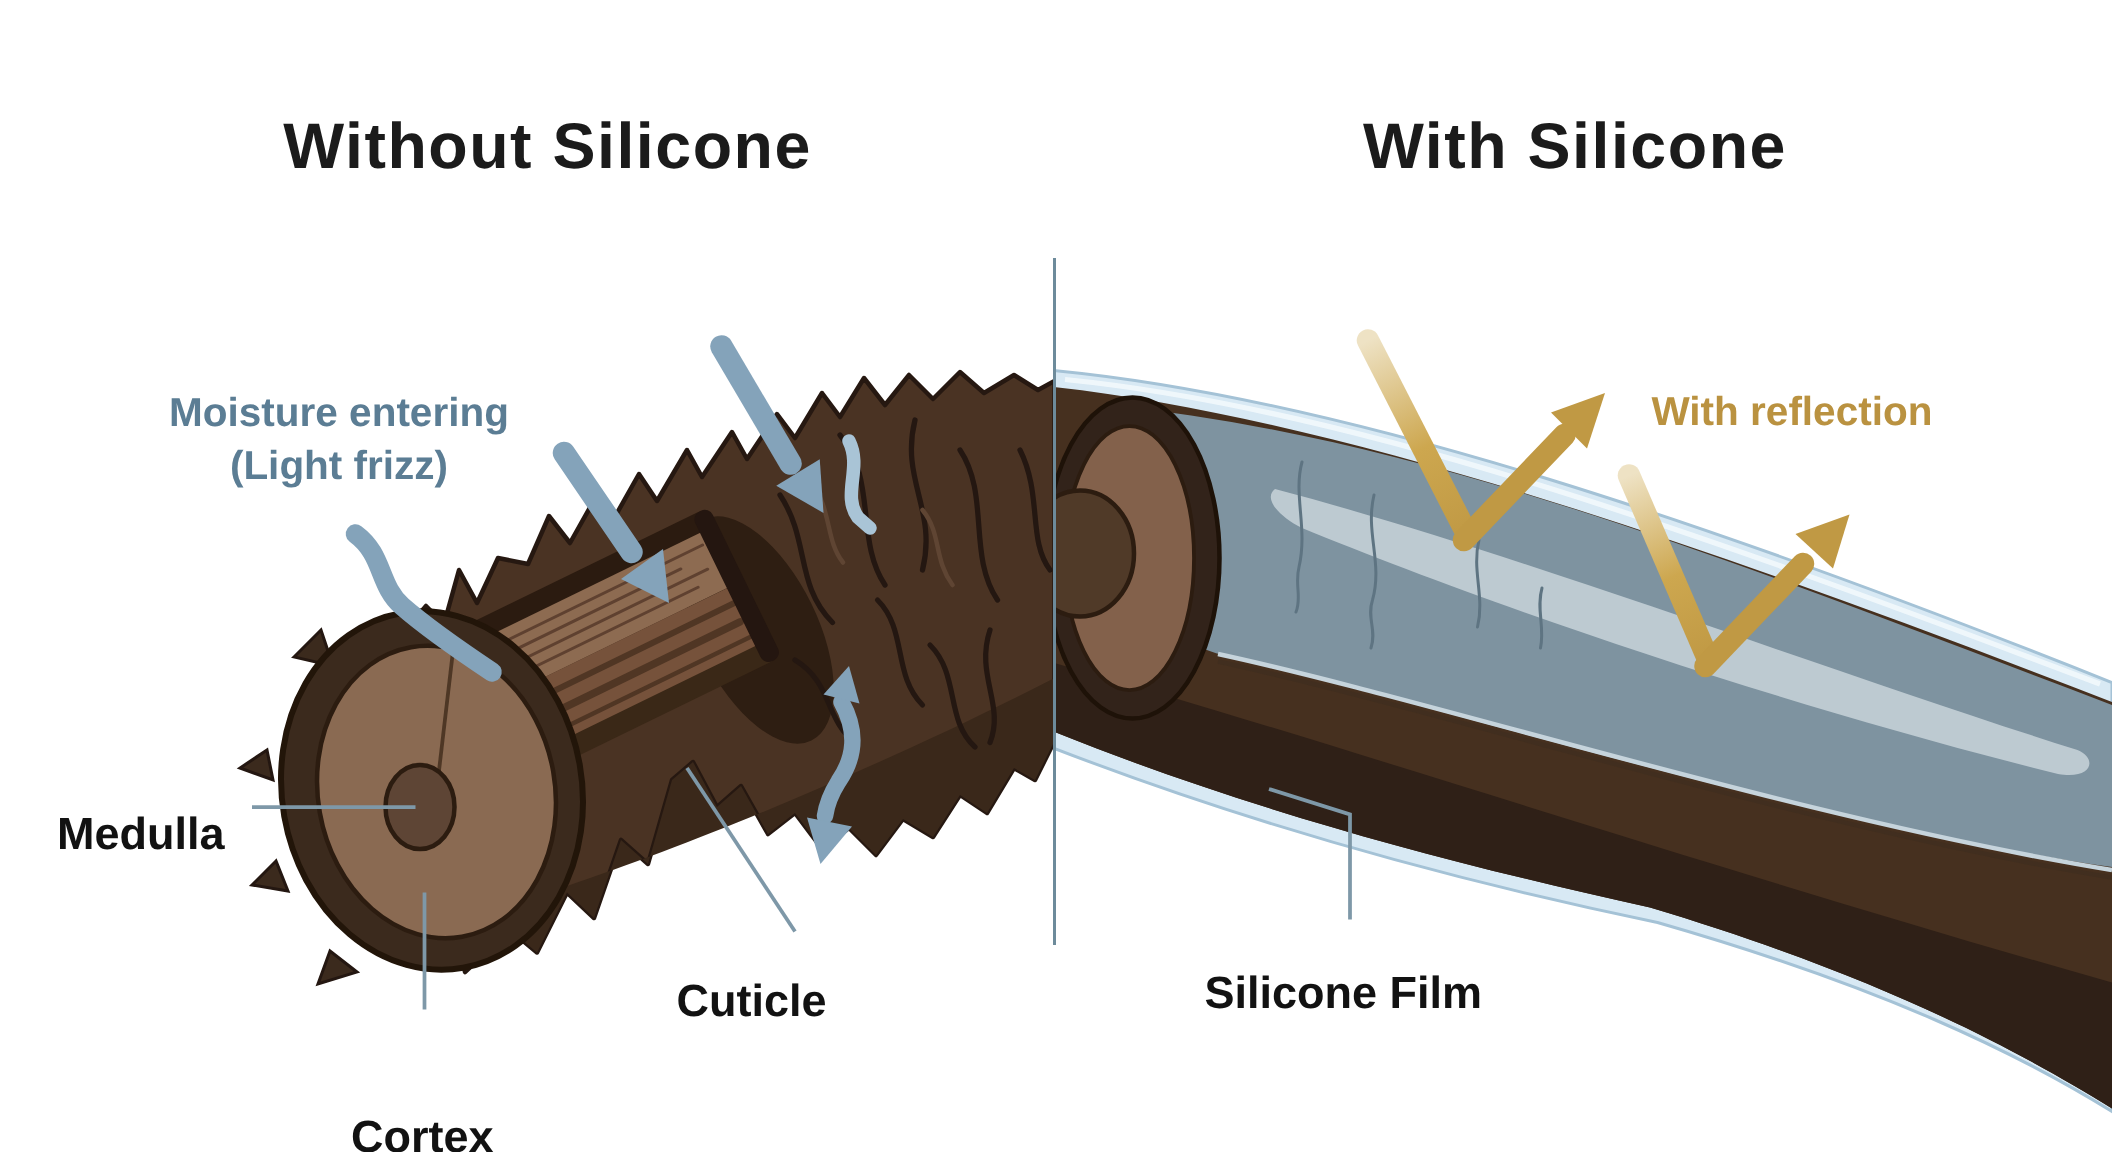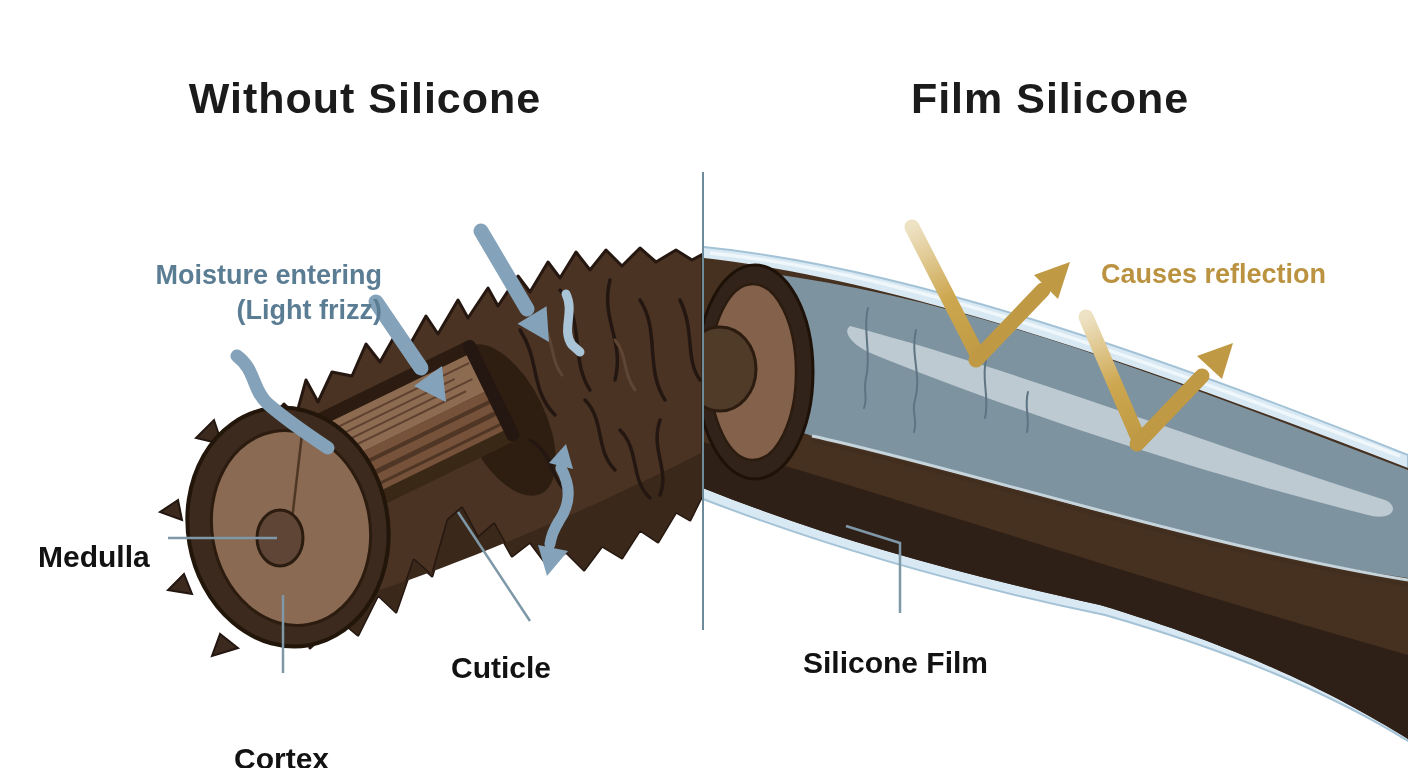--- a/index.html
+++ b/index.html
@@ -4,21 +4,21 @@
 <style>
   html,body{margin:0;padding:0;background:#ffffff;}
   .stage{
     position:relative;width:1408px;height:768px;background:#ffffff;
     overflow:hidden;font-family:"Liberation Sans","DejaVu Sans",sans-serif;
   }
   .stage svg{position:absolute;left:0;top:0;}
   .lbl{position:absolute;white-space:nowrap;font-weight:bold;}
   .title{font-size:43px;color:#1b1b1b;letter-spacing:1px;text-align:center;}
   .part-label{font-size:30px;color:#121212;margin-top:20px;}
-  .moisture{font-size:27px;color:#5b7d94;text-align:right;line-height:1.28;}
+  .moisture{font-size:27px;color:#5b7d94;text-align:center;line-height:1.28;}
   .light{font-size:27px;color:#ba9240;}
 </style>
 </head>
 <body>
 
 <div class="stage">
 
 <svg width="1408" height="768" viewBox="0 0 1408 768">
   <defs>
     <clipPath id="clipL">
@@ -169,26 +169,26 @@
     </g>
     <g>
       <path d="M1086,317 L1139,440" fill="none" stroke="url(#goldIn2)" stroke-width="15" stroke-linecap="round"></path>
       <path d="M1137,444 L1202,376" fill="none" stroke="#c09944" stroke-width="15" stroke-linecap="round"></path>
       <path d="M1233,343 L1222,379 L1197,356 Z" fill="#c09944"></path>
     </g>
   </g>
 </svg>
 
   <div class="lbl title" style="left:150px;top:74px;width:430px;">Without Silicone</div>
-  <div class="lbl title" style="left:850px;top:74px;width:400px;">Film Silicone</div>
+  <div class="lbl title" style="left:850px;top:74px;width:400px;">With Silicone</div>
 
   <div class="lbl moisture" style="left:70px;top:258px;width:312px;">
     <div>Moisture entering</div>
     <div>(Light frizz)</div>
   </div>
 
-  <div class="lbl light" style="left:1101px;top:259px;">Causes reflection</div>
+  <div class="lbl light" style="left:1101px;top:259px;">With reflection</div>
 
   <div class="lbl part-label" style="left:38px;top:520px;">Medulla</div>
   <div class="lbl part-label" style="left:234px;top:722px;">Cortex</div>
   <div class="lbl part-label" style="left:451px;top:631px;">Cuticle</div>
   <div class="lbl part-label" style="left:803px;top:626px;">Silicone Film</div>
 </div>
 
 </body></html>

